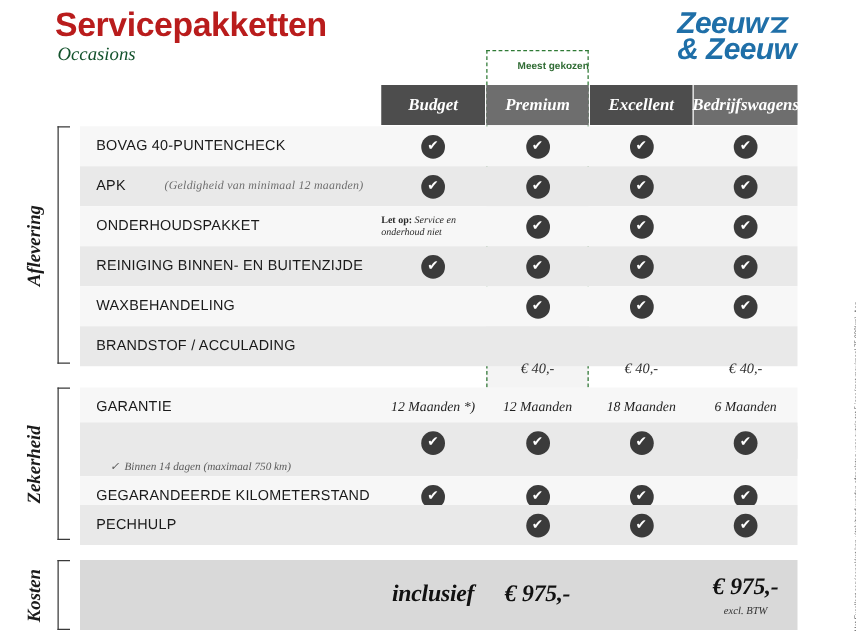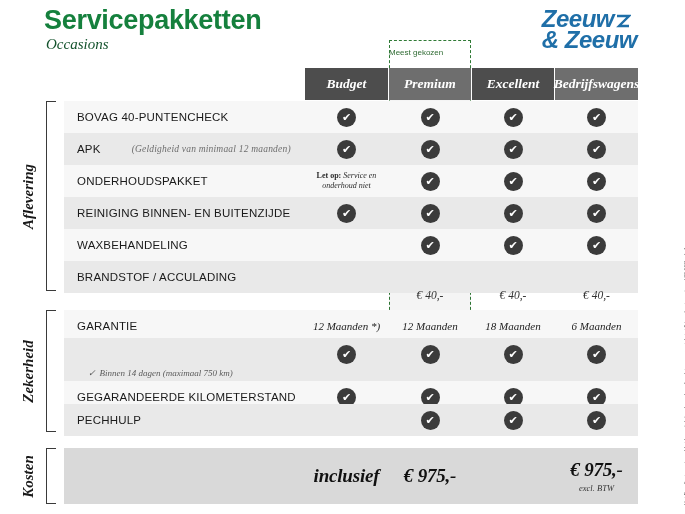--- a/index.html
+++ b/index.html
@@ -13,21 +13,21 @@
     position:relative;
   }
 
   .page { position:relative; width:685px; height:514px; }
 
   
   .header { position:absolute; left:0; top:0; width:685px; height:60px; }
   .title {
     position:absolute; left:44px; top:5px;
     font-size:27px; font-weight:bold; letter-spacing:-0.3px;
-    color:#15803d;
+    color:#b91c1c;
   }
   .subtitle {
     position:absolute; left:46px; top:36px;
     font-size:15px; font-style:italic; color:#14532d;
     font-family:Liberation Serif, serif;
   }
   .logo { position:absolute; right:48px; top:8px; text-align:left; }
   .logo .l1, .logo .l2 {
     font-size:24px; font-weight:bold; color:#1f6fa8;
     font-style:italic; line-height:21px; letter-spacing:-0.5px;
@@ -45,21 +45,21 @@
              display:flex; align-items:center; justify-content:center;
              font-size:13.5px; font-style:italic; font-weight:bold;
              font-family:"Liberation Serif", serif; }
   .ch-budget    { left:305px; width:83px; background:#4d4d4d; }
   .ch-premium   { left:389px; width:82px; background:#6e6e6e; }
   .ch-excellent { left:472px; width:82px; background:#4d4d4d; }
   .ch-bedrijf   { left:555px; width:83px; background:#6e6e6e; }
 
   .mostchosen {
     position:absolute; left:389px; top:44px; width:82px; height:18px;
-    font-size:8px; font-weight:normal; color:#2f6b33; text-align:left;
+    font-size:8px; font-weight:bold; color:#2f6b33; text-align:right;
     line-height:18px; font-family:"Liberation Sans", sans-serif;
   }
   .greenbox {
     position:absolute; left:389px; top:40px; width:82px; height:285px;
     border:1.4px dashed #2f7a35; border-bottom:none; pointer-events:none;
   }
   .premium-shade {
     position:absolute; left:389px; top:100px; width:82px; height:225px;
     background:rgba(0,0,0,0.045); pointer-events:none;
   }
@@ -92,21 +92,21 @@
     display:flex; align-items:center; justify-content:center;
     font-size:11px; line-height:1;
   }
 
   .price { font-size:11.5px; font-style:italic; color:#333;
            font-family:"Liberation Serif", serif;margin-top:36px; }
   .months { font-size:11px; font-style:italic; color:#222;
             font-family:"Liberation Serif", serif; }
 
   .note {
-    font-size:8px; line-height:10px; color:#2b2b2b; text-align:center;
+    font-size:8px; line-height:10px; color:#2b2b2b; text-align:left;
     font-family:"Liberation Serif", serif; font-style:italic;
   }
   .note b { font-style:normal; }
 
   
   .subline {
     position:absolute; left:64px; width:574px; height:17px;
     background:#e9e9e9;
     font-size:9px; font-style:italic; color:#5b5b5b;
     display:flex; align-items:center; padding-left:24px;

